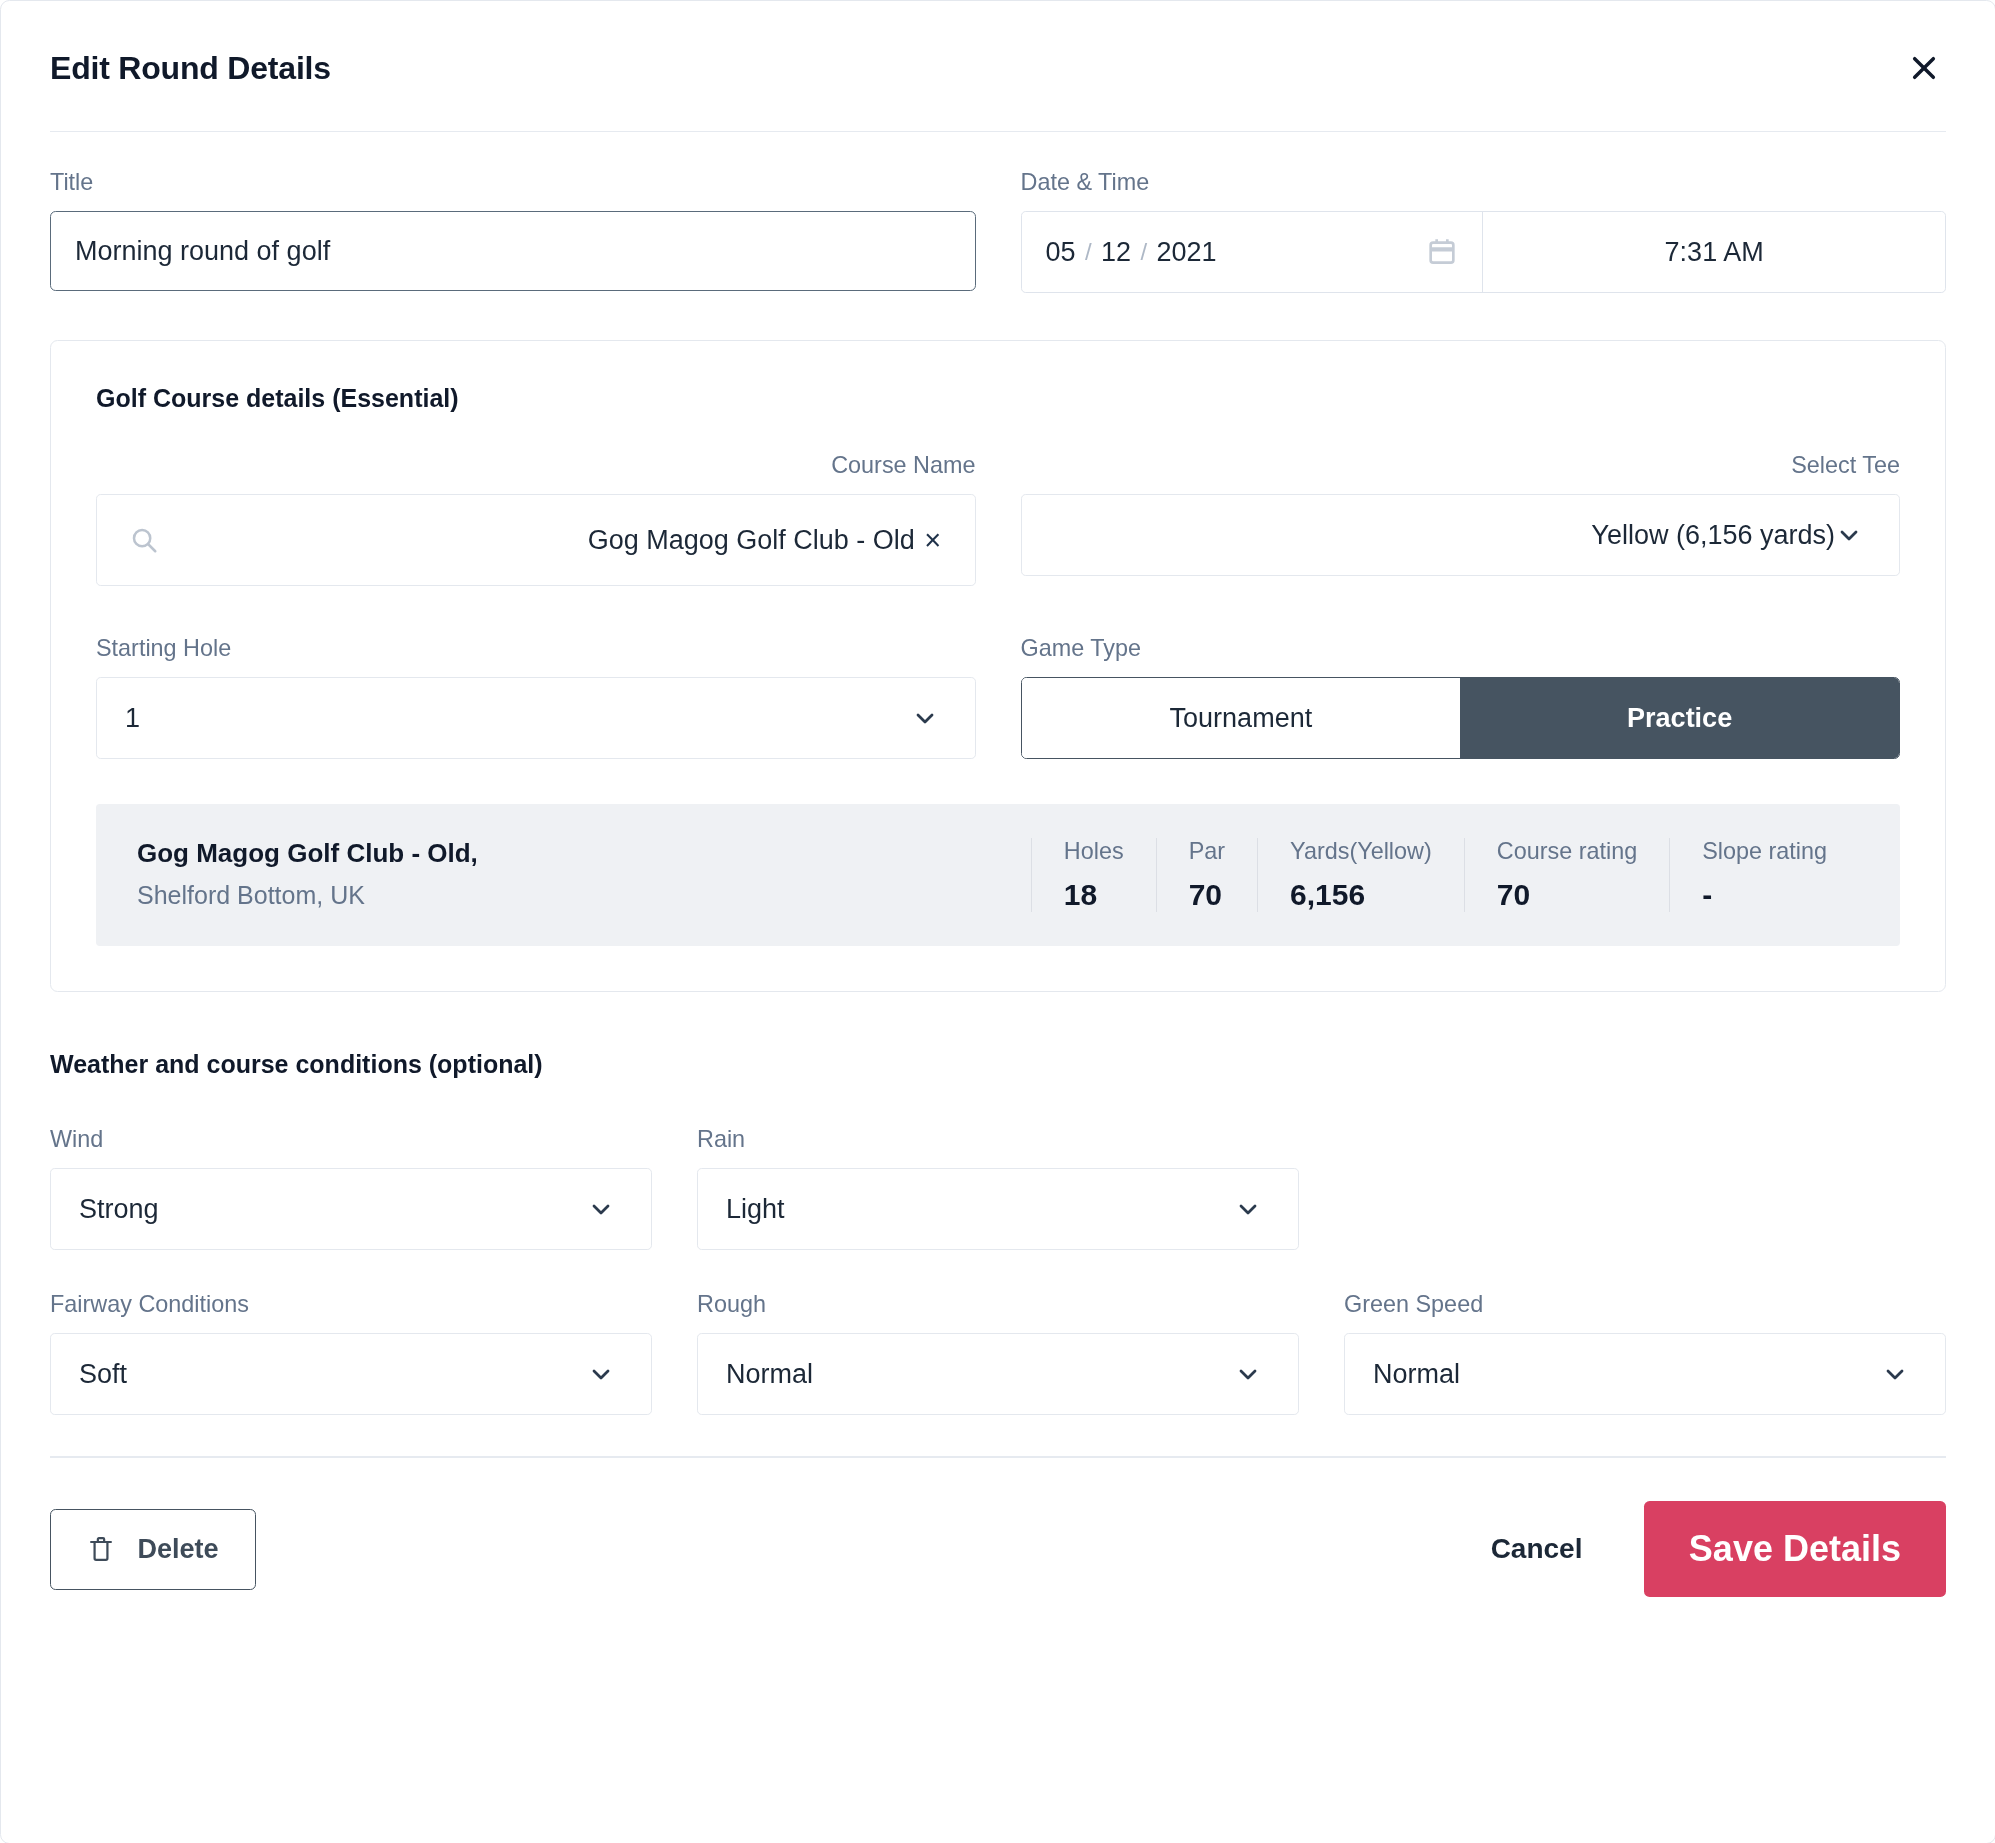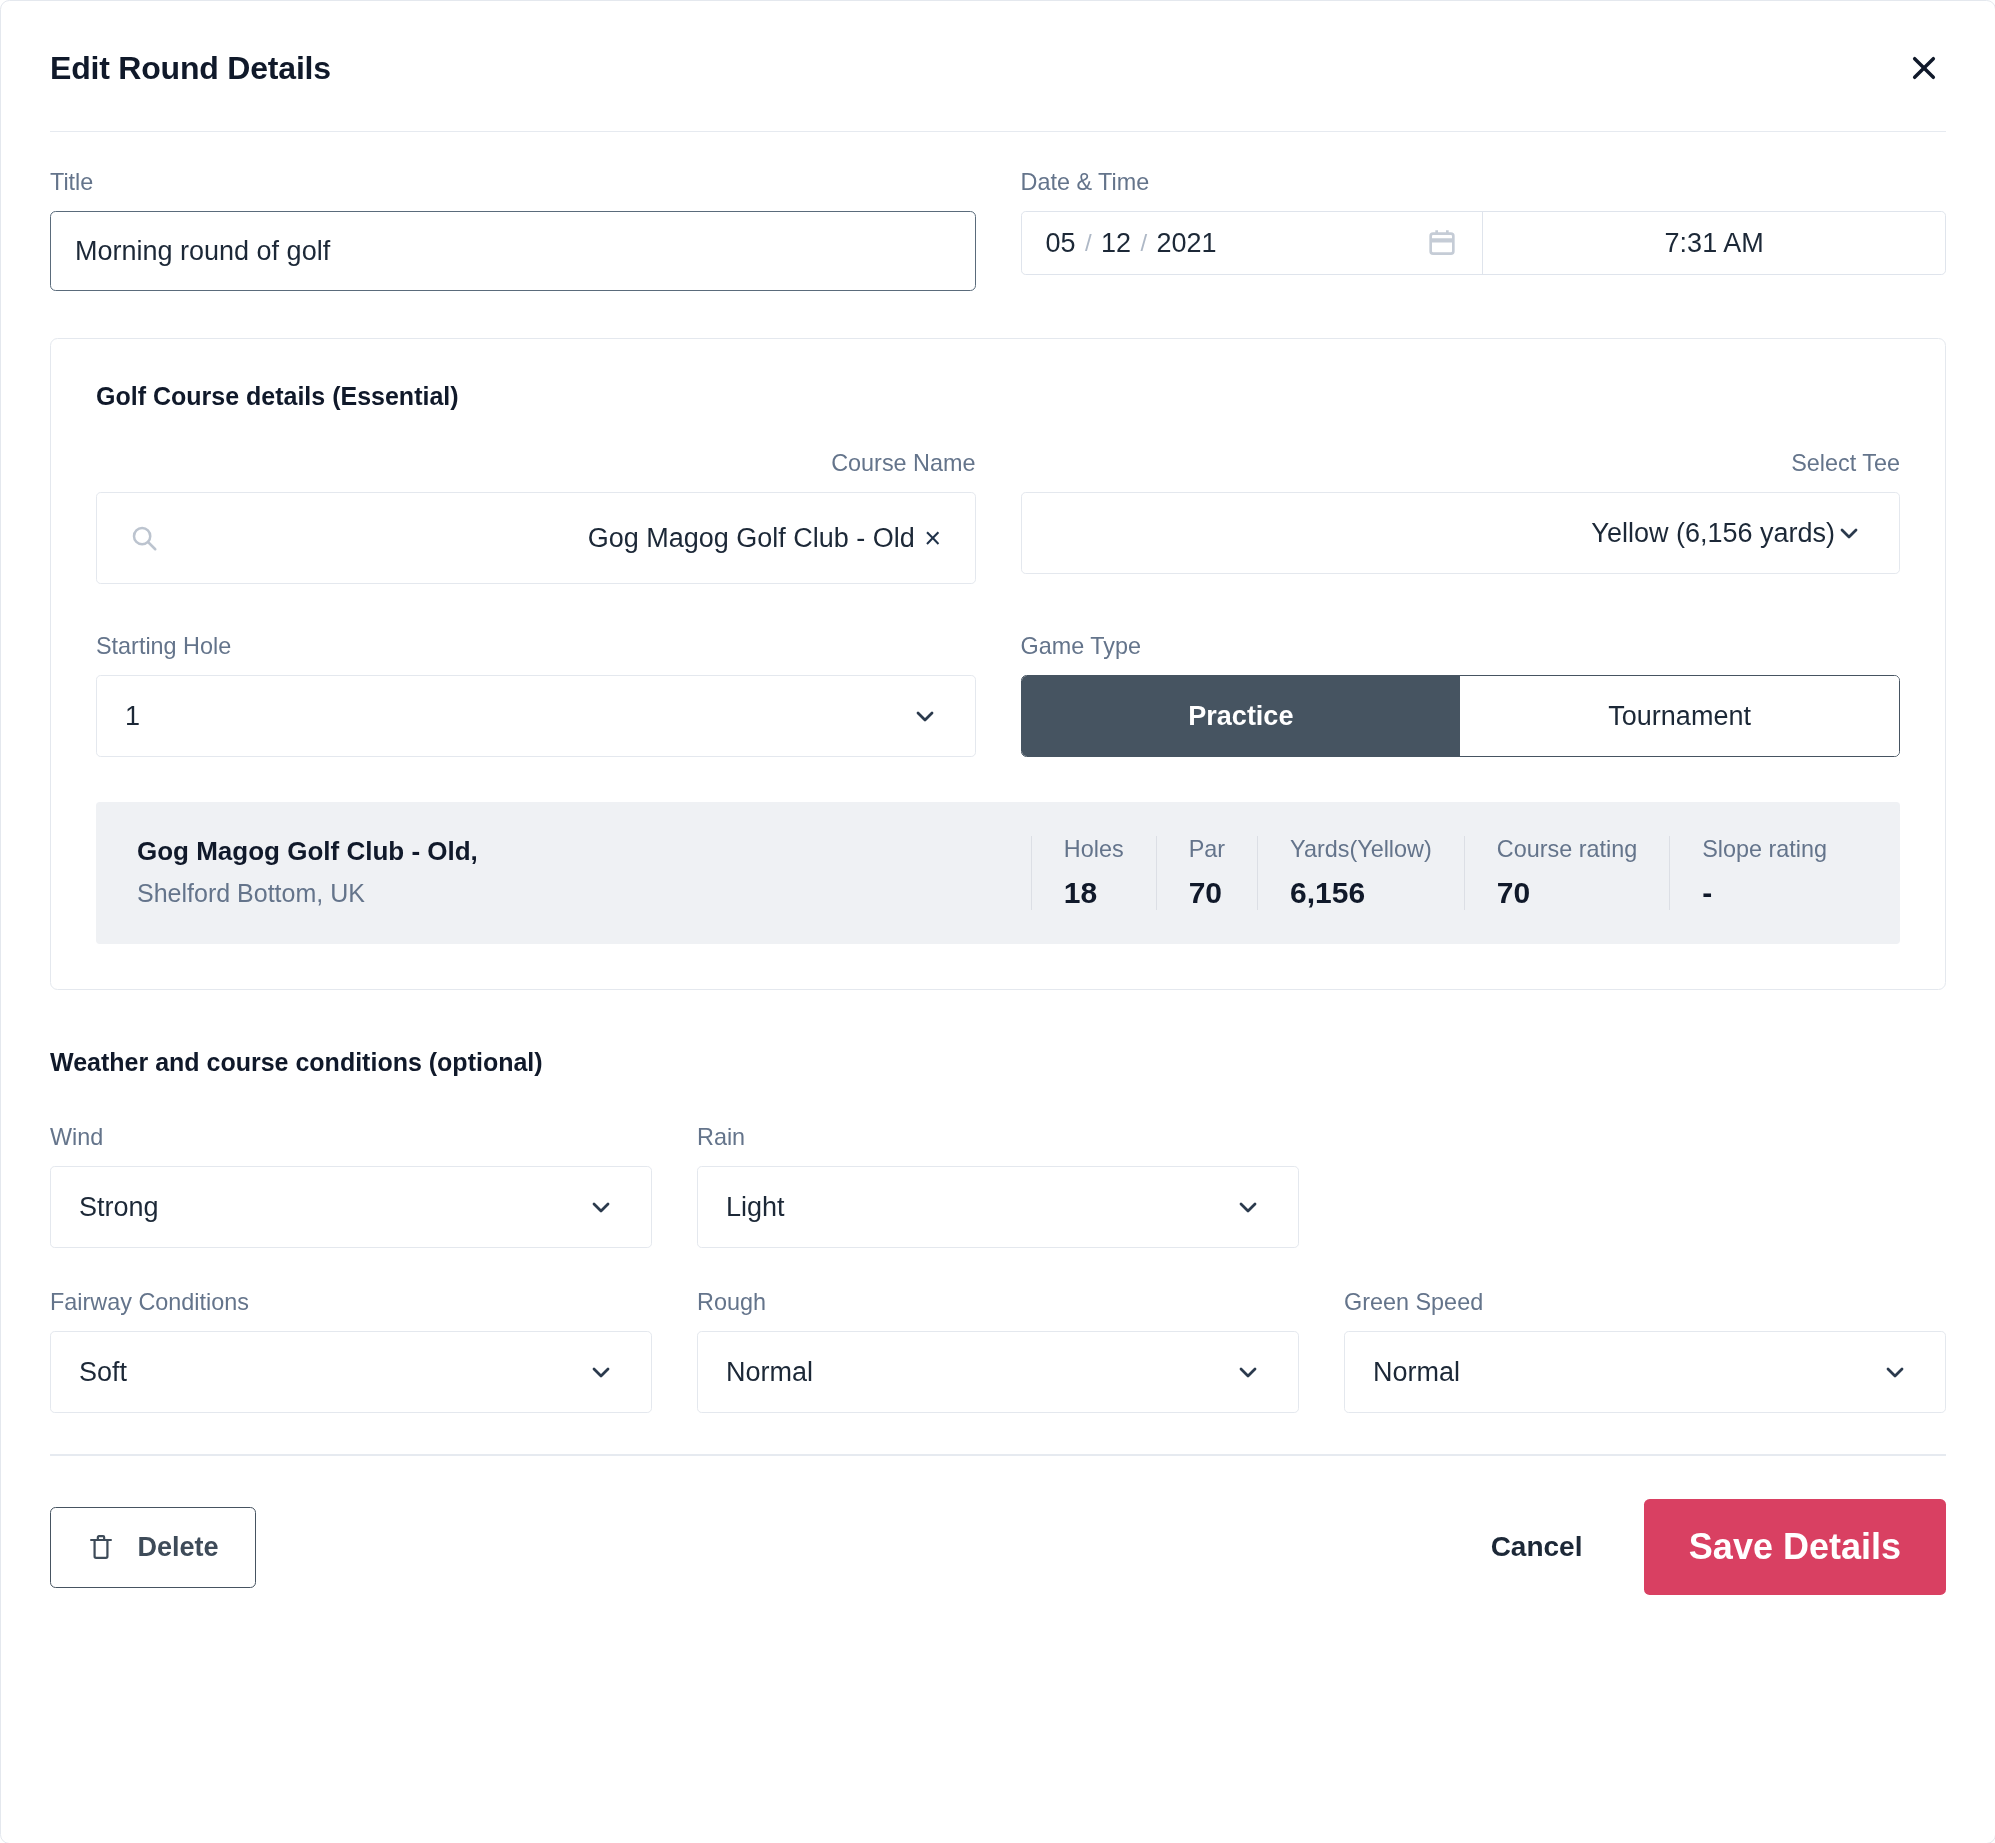--- a/index.html
+++ b/index.html
@@ -79,21 +79,21 @@
     color: #1c2837;
     padding: 0 24px;
     font-family: "Liberation Sans", sans-serif;
     outline: none;
   }
 
   
   .datetime {
     display: flex;
     width: 100%;
-    height: 64px;
+    height: 82px;
     border: 1.9px solid #dfe4ec;
     border-radius: 4.7px;
     overflow: hidden;
     background: #fff;
   }
   .date-part {
     flex: 0 0 50%;
     display: flex;
     align-items: center;
     padding: 0 24px;
@@ -397,22 +397,22 @@
             <span class="chev">
               <svg width="28" height="28" viewBox="0 0 24 24" fill="none" stroke="#2b3a4d" stroke-width="2.4" stroke-linecap="round" stroke-linejoin="round">
                 <polyline points="6,9.5 12,15.5 18,9.5"></polyline>
               </svg>
             </span>
           </div>
         </div>
         <div class="col">
           <span class="field-label">Game Type</span>
           <div class="segmented">
+            <div class="seg">Tournament</div>
             <div class="seg active">Practice</div>
-            <div class="seg">Tournament</div>
           </div>
         </div>
       </div>
 
       <div class="summary">
         <div class="summary-name">
           <div class="summary-title">Gog Magog Golf Club - Old,</div>
           <div class="summary-sub">Shelford Bottom, UK</div>
         </div>
         <div class="stat">

